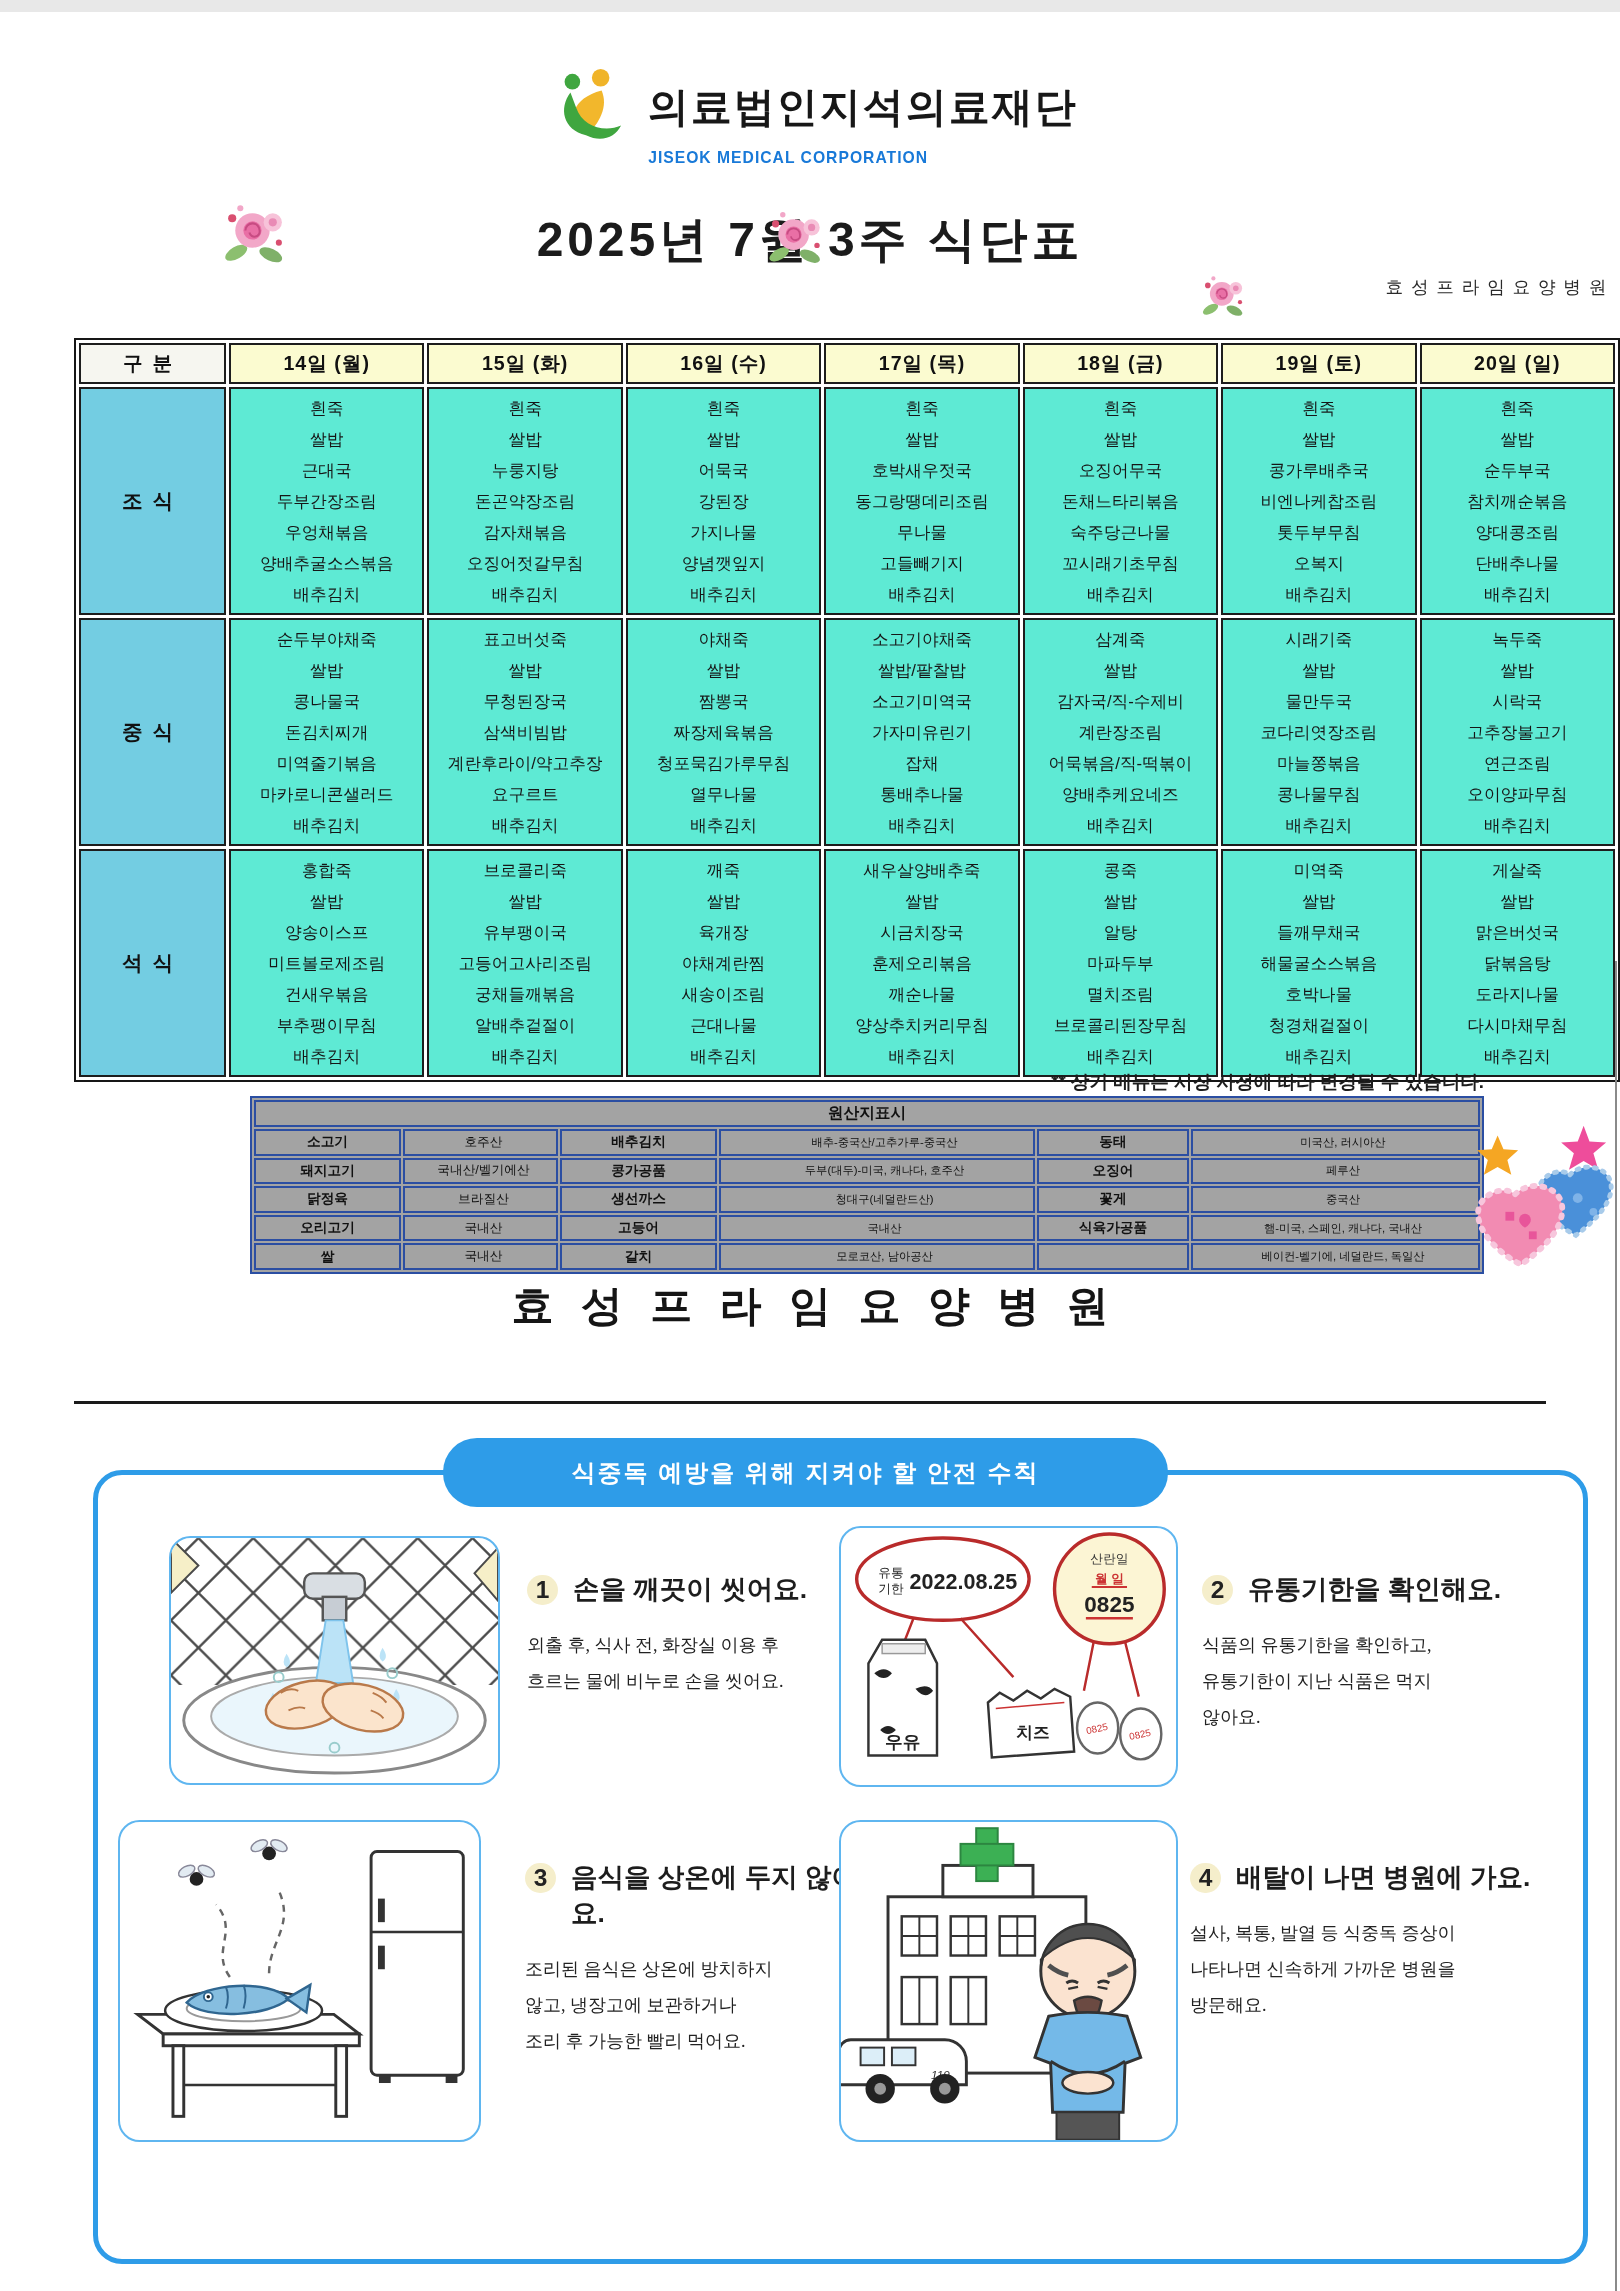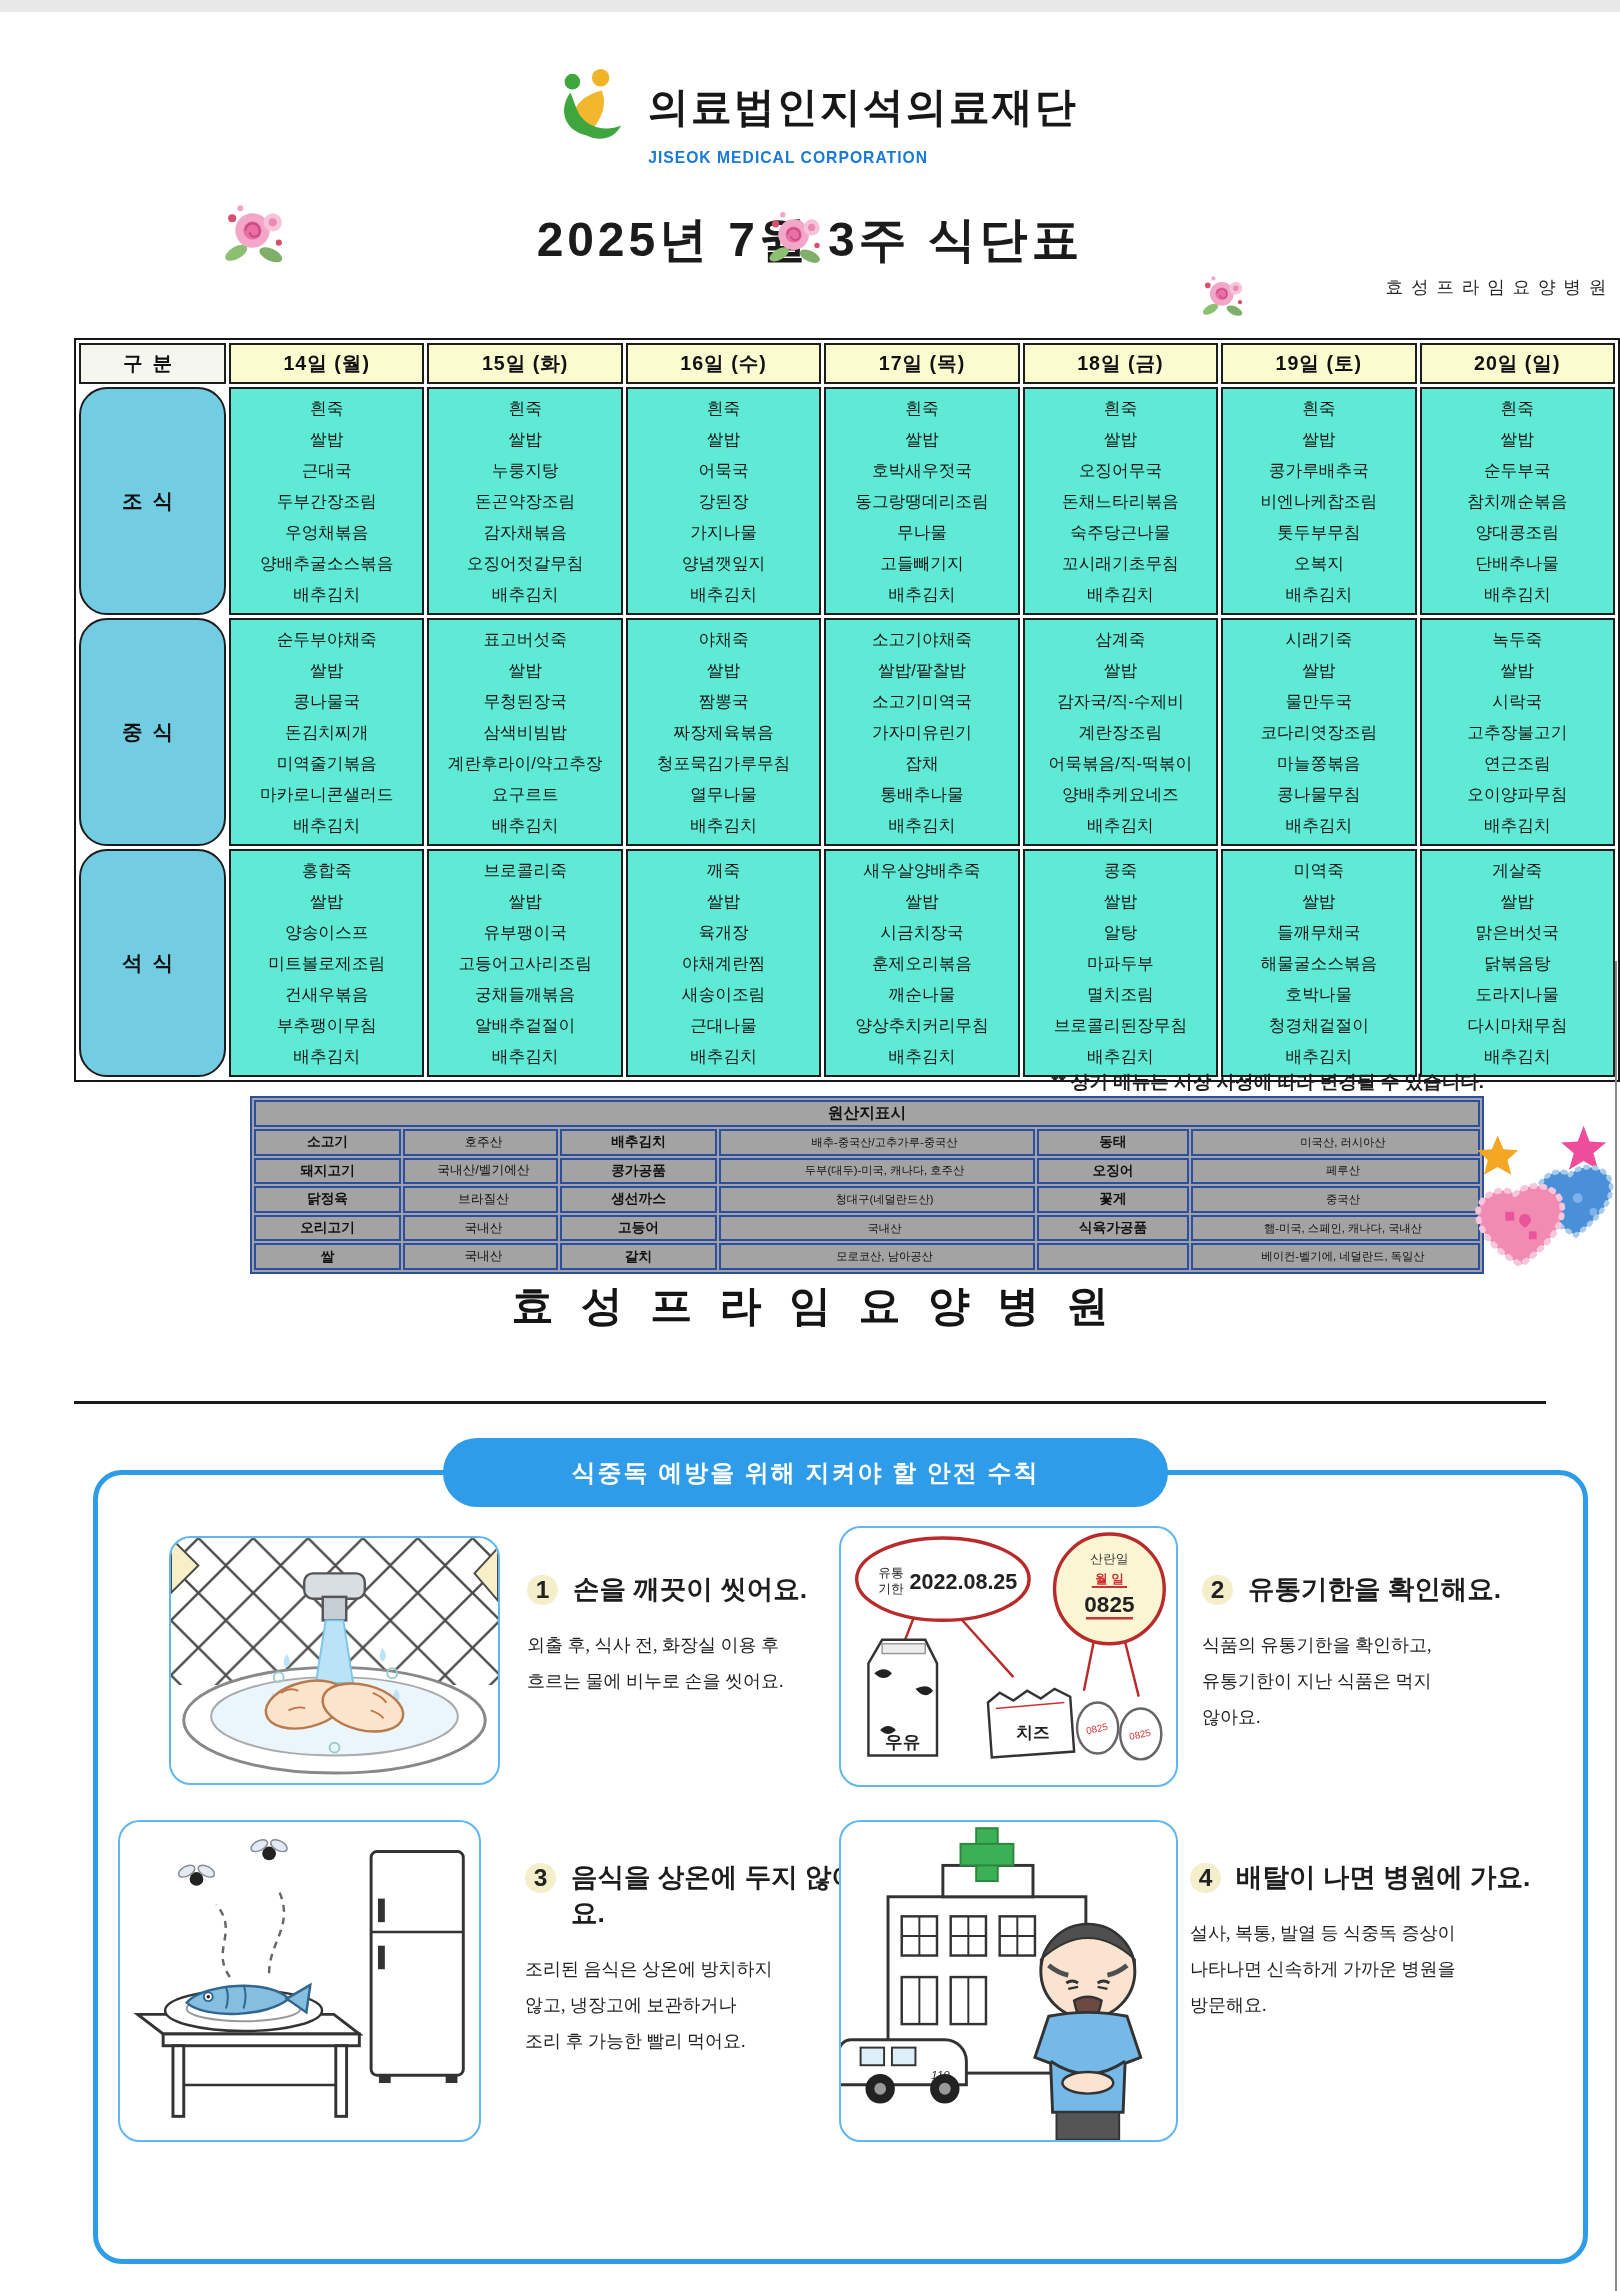--- a/index.html
+++ b/index.html
@@ -21,21 +21,21 @@
   .flower.f-right{left:763px;top:192px;width:63px;height:63px;}
   .flower.f-small{left:1198px;top:257px;width:49px;height:51px;}
 
   
   .menu-table{position:absolute;left:74px;top:326px;width:1546px;table-layout:fixed;
               border-collapse:separate;border-spacing:3.9px;border:2.9px solid #161616;background:#fff;}
   .menu-table td{border:2px solid #1d1d1d;}
   .corner-cell{background:#F6F6F0;font-size:19.6px;font-weight:bold;letter-spacing:9.8px;
                text-align:center;height:35px;}
   .day-cell{background:#FBFBD0;font-size:19.6px;font-weight:bold;text-align:center;letter-spacing:1px;}
-  .meal-label{background:#73CDE2;font-size:20.6px;font-weight:bold;letter-spacing:9.8px;text-align:center;border-radius:28px;}
+  .meal-label{background:#73CDE2;font-size:20.6px;font-weight:bold;letter-spacing:9.8px;text-align:center;}
   .menu-cell{background:#5eead4;height:220px;vertical-align:middle;text-align:center;padding:2px 0;}
   .menu-cell div{font-size:16.7px;line-height:31px;font-weight:500;color:#161616;}
 
   
   .note{position:absolute;top:1057px;left:0;width:1484px;text-align:right;
         font-size:18.6px;font-weight:bold;color:#1c1c1c;}
   .origin-table{position:absolute;left:250px;top:1084px;width:1233px;table-layout:fixed;
                 border-collapse:separate;border-spacing:2px;border:2px solid #2B4EA2;background:#a3a3a3;}
   .origin-table td{border:2px solid #2B4EA2;height:20.6px;}
   .origin-title{font-size:15.7px;font-weight:bold;text-align:center;height:21.6px;color:#111;}

